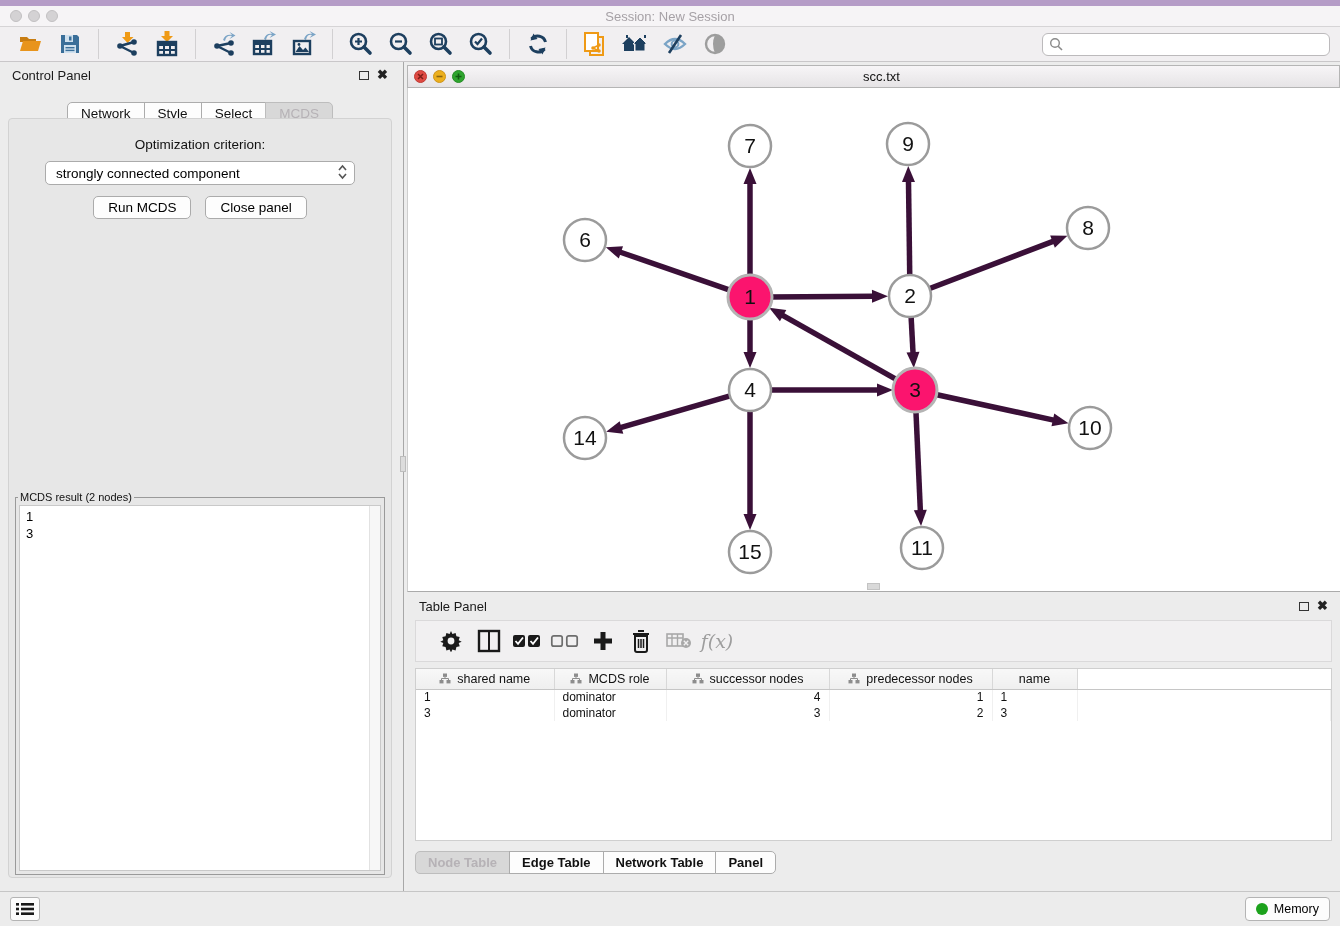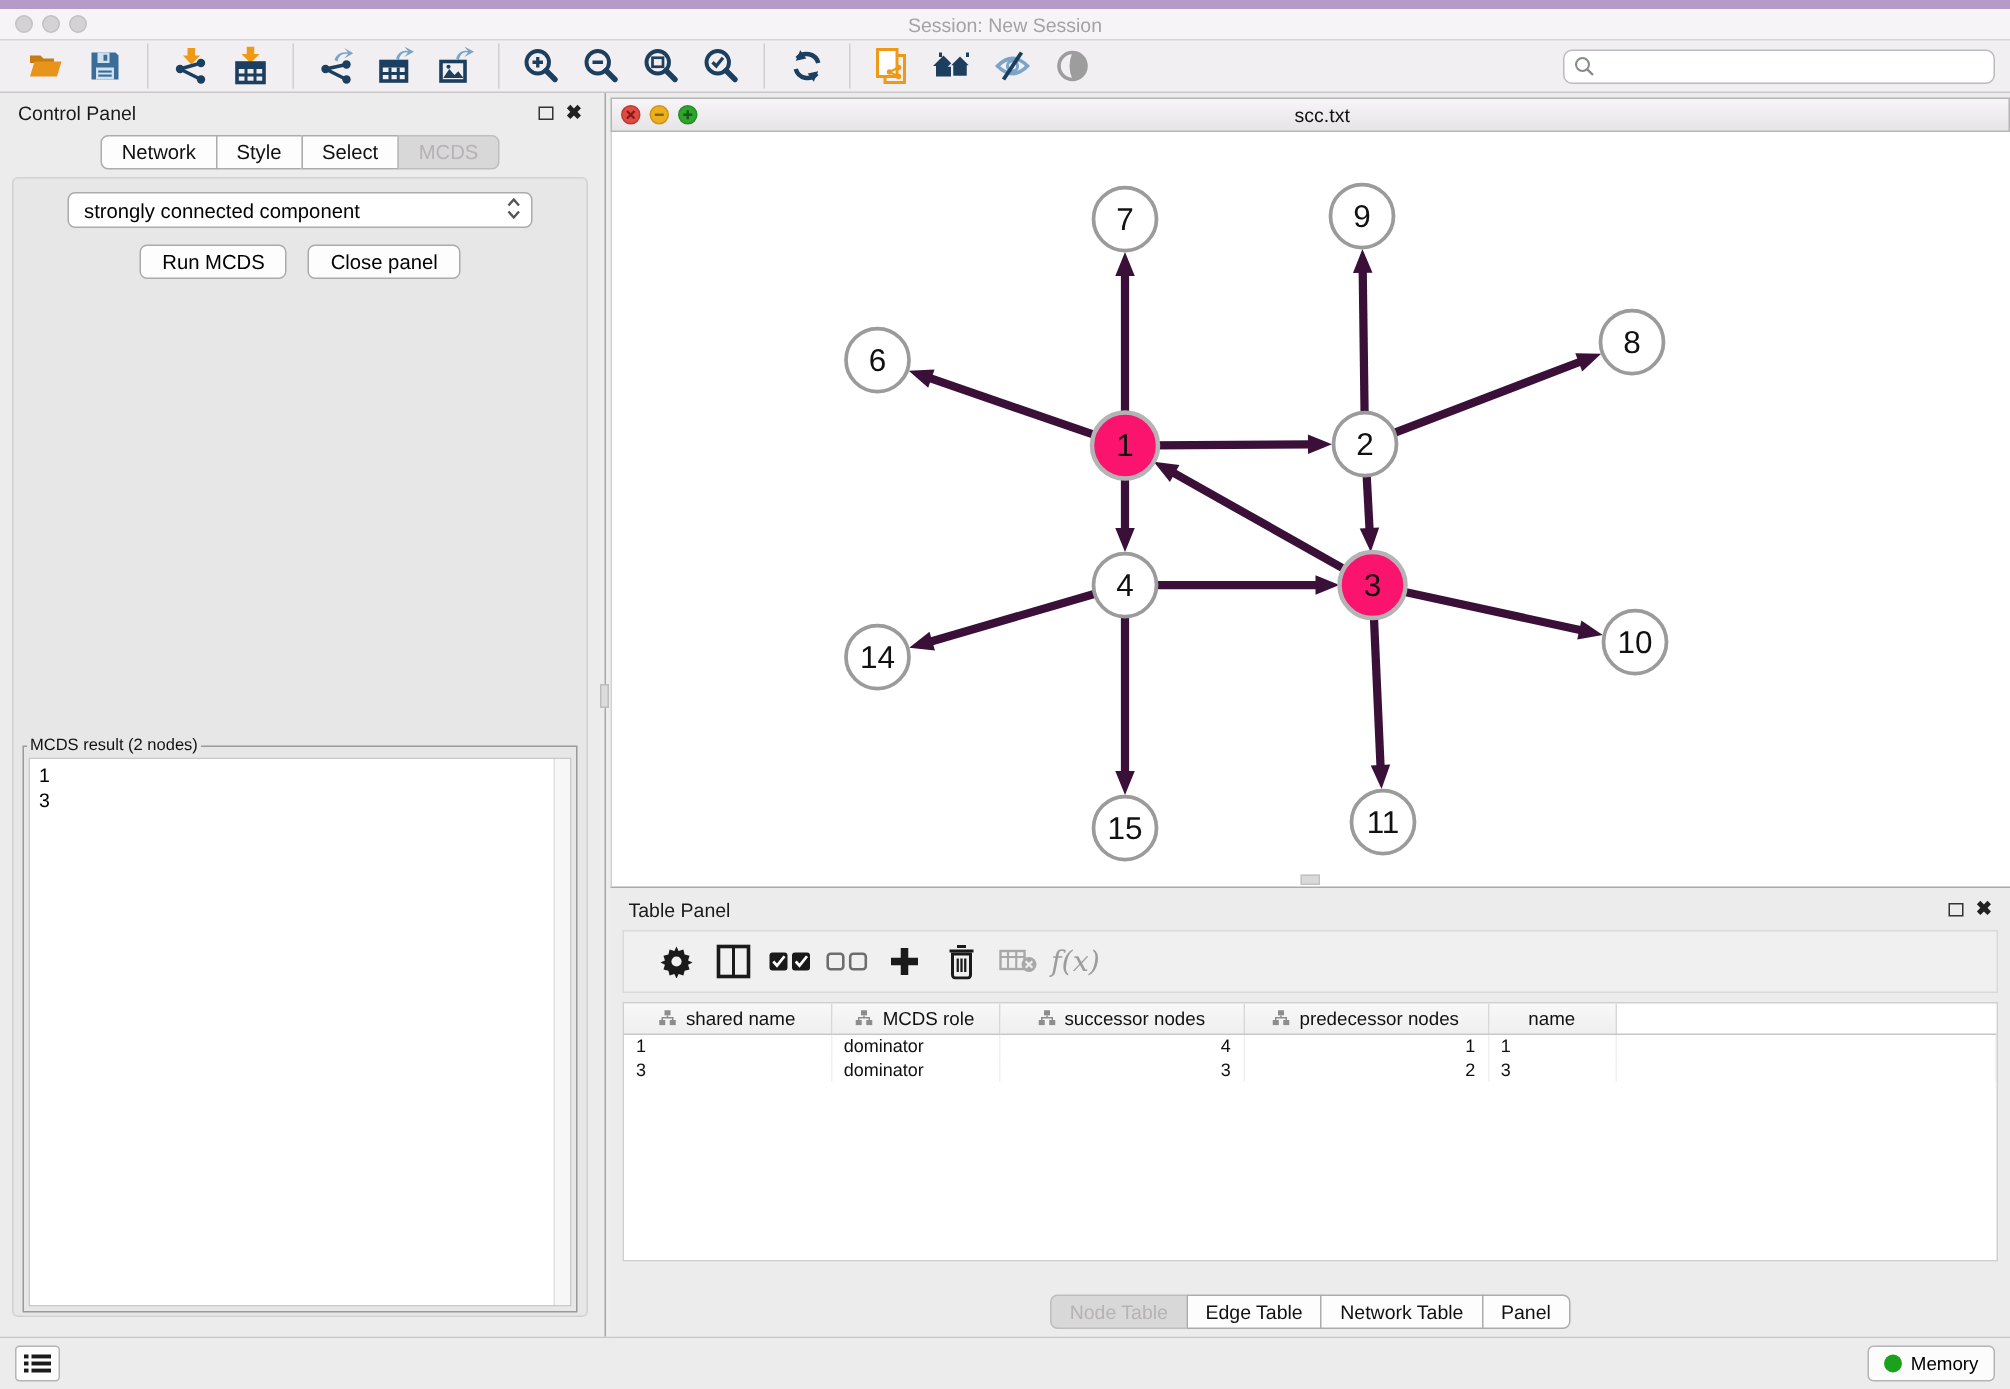--- a/index.html
+++ b/index.html
@@ -32,21 +32,21 @@
   .main { display:flex; height:829px; }
 
   
   .control-panel { width:400px; flex:none; position:relative; background:#ececec; }
   .cp-header { height:26px; display:flex; align-items:center; padding:0 12px; }
   .cp-header .hdr-title { font-size:13px; color:#1a1a1a; }
   .hdr-btns { margin-left:auto; display:flex; gap:8px; align-items:center; }
   .float-glyph { width:10px; height:9px; border:1.5px solid #333; display:inline-block; }
   .close-glyph { font-size:13px; font-weight:bold; color:#222; line-height:10px; }
 
-  .cp-tabs { display:flex; justify-content:center; margin-top:2px; }
+  .cp-tabs { display:flex; justify-content:center; margin-top:14px; }
   .tab { background:#fdfdfd; border:1px solid #acacac; margin-left:-1px;
     padding:3px 13px; font-size:13.5px; color:#111; cursor:pointer; white-space:nowrap; }
   .tab:first-child { border-radius:5px 0 0 5px; margin-left:0; }
   .tab:last-child { border-radius:0 5px 5px 0; }
   .tab.selected { background:#d8d8d8; color:#b6b2b6; border-color:#bdbdbd; }
 
   .cp-content { position:absolute; left:8px; right:8px; top:56px; bottom:13px;
     background:#e7e7e7; border:1px solid #d2d2d2; border-radius:4px; }
   .opt-label { text-align:center; font-size:13.5px; margin-top:18px; color:#111; }
   .criterion-select { margin:9px auto 0; width:310px; height:24px; background:#fff;
@@ -114,21 +114,21 @@
     font-weight:normal; font-size:12.5px; height:20px; padding:0 4px;
     color:#111; white-space:nowrap; overflow:hidden; }
   table.node-table th.filler { background:#fff; border-right:none; }
   .th-inner { display:flex; align-items:center; justify-content:center; gap:6px; }
   table.node-table td { font-size:12px; height:16px; padding:0 8px;
     border-right:1px solid #f0f0f0; white-space:nowrap; overflow:hidden; color:#111; }
   td.num-right { text-align:right; padding-right:16px; }
   td.num-right2 { text-align:right; padding-right:8px; }
   td.no-border { border-right:none; }
 
-  .tp-tabs { display:flex; justify-content:center; margin-top:22px; }
+  .tp-tabs { display:flex; justify-content:flex-start; margin-top:10px;font-weight:bold; }
   .tp-tabs .tab { font-size:13px; padding:3px 12px; }
 
   
   .status-bar { height:35px; background:#ececec; border-top:1px solid #c6c6c6;
     display:flex; align-items:center; padding:0 10px; justify-content:space-between; }
   .sb-btn { background:#fcfcfc; border:1px solid #b4b4b4; border-radius:3px;
     height:24px; display:flex; align-items:center; justify-content:center;
     cursor:pointer; font-family:"Liberation Sans", sans-serif; }
   .sb-btn.list { width:30px; }
   .sb-btn.memory { padding:0 10px; gap:6px; font-size:12.5px; border-radius:4px; }
@@ -296,20 +296,21 @@
         <span class="close-glyph">✖</span>
       </span>
     </div>
     <div class="cp-tabs">
       <span class="tab">Network</span>
       <span class="tab">Style</span>
       <span class="tab">Select</span>
       <span class="tab selected">MCDS</span>
     </div>
     <div class="cp-content">
+      <div class="opt-label">Optimization criterion:</div>
       <div class="criterion-select">
         <span>strongly connected component</span>
         <span class="stepper">
           <svg width="11" height="16" viewBox="0 0 11 16">
             <path d="M2 6 L5.5 2 L9 6" fill="none" stroke="#555" stroke-width="1.6"></path>
             <path d="M2 10 L5.5 14 L9 10" fill="none" stroke="#555" stroke-width="1.6"></path>
           </svg>
         </span>
       </div>
       <div class="cp-buttons">

